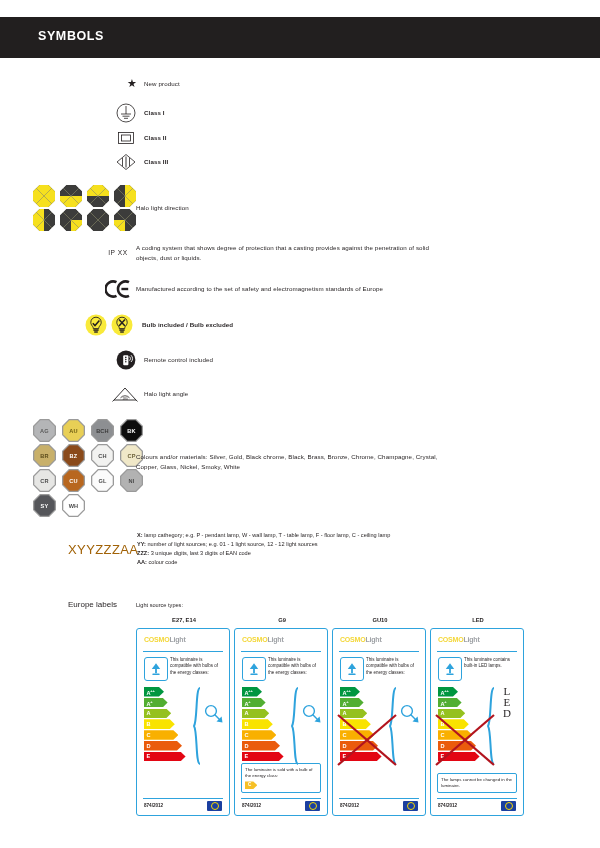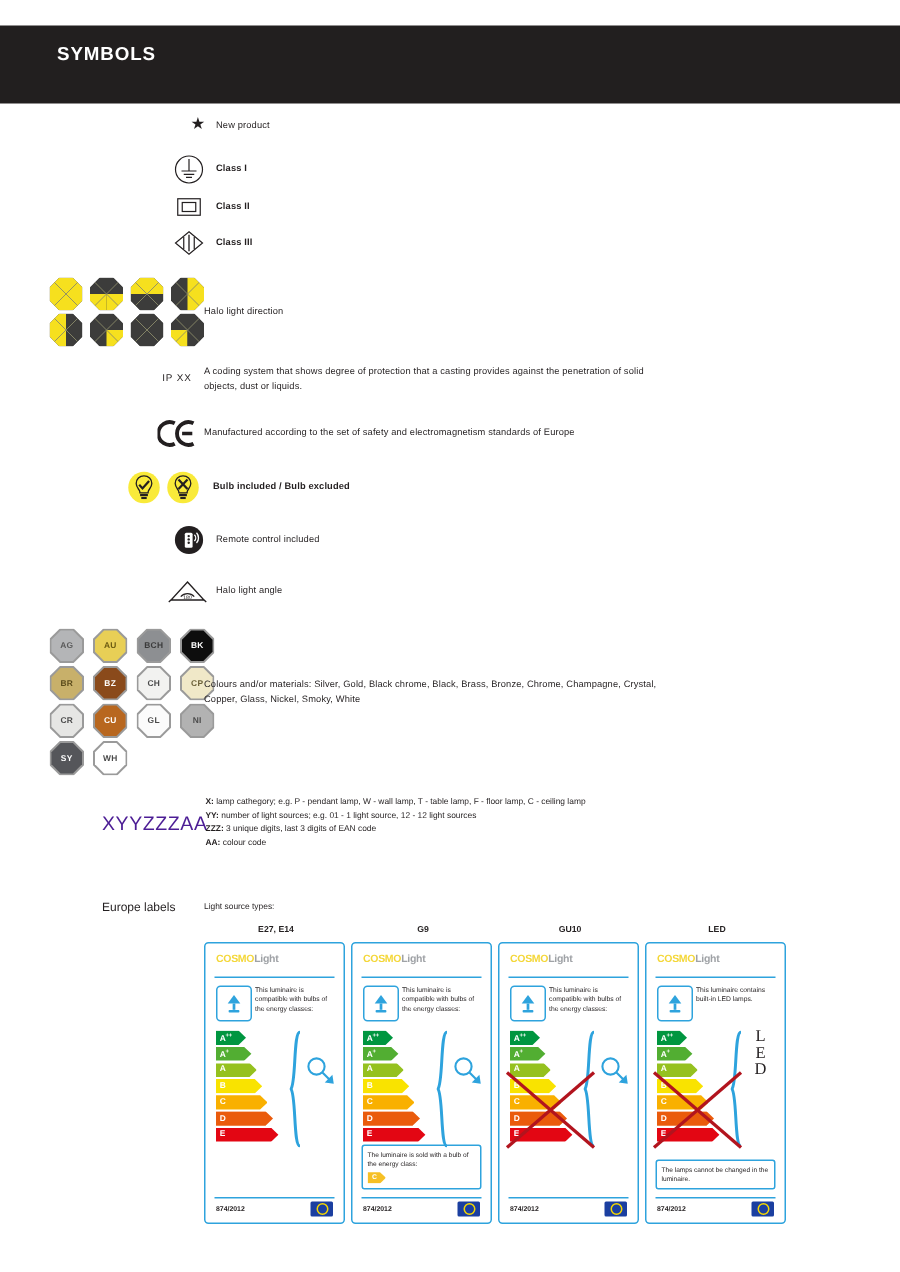--- a/index.html
+++ b/index.html
@@ -11,21 +11,21 @@
     position: relative;
     font-family: "Liberation Sans", sans-serif;
     color: #231f20;
     overflow: hidden;
   }
   .page { position: relative; width: 600px; height: 848px; }
 
   
   .header {
     position: absolute; left: 0; top: 17px;
-    width: 600px; height: 52px;
+    width: 600px; height: 41px;
     background: #221f1f;
   }
   .header-title {
     position: absolute; left: 38px; top: 12px;
     font-size: 12.5px; font-weight: bold;
     letter-spacing: 0.6px; color: #ffffff;
   }
 
   
   .sym-row { position: absolute; display: flex; align-items: center; }
@@ -78,21 +78,21 @@
     position: relative;
   }
   .coct-inner {
     position:absolute; inset:1.3px;
     clip-path: polygon(30% 0,70% 0,100% 30%,100% 70%,70% 100%,30% 100%,0 70%,0 30%);
   }
   .coct span { position: relative; z-index: 2; }
 
   
   .code-block { position: absolute; left: 68px; top: 540px; }
-  .code-mark { font-size: 13px; letter-spacing: .4px; color: #4c1d95; }
+  .code-mark { font-size: 13px; letter-spacing: .4px; color: #a16207; }
   .code-desc {
     position: absolute; left: 137px; top: 531px; width: 300px;
     font-size: 5.6px; line-height: 1.62; color: #231f20;
   }
   .code-desc b { font-weight: bold; }
 
   
   .energy-title {
     position: absolute; left: 68px; top: 600px;
     font-size: 8px; color: #231f20;

